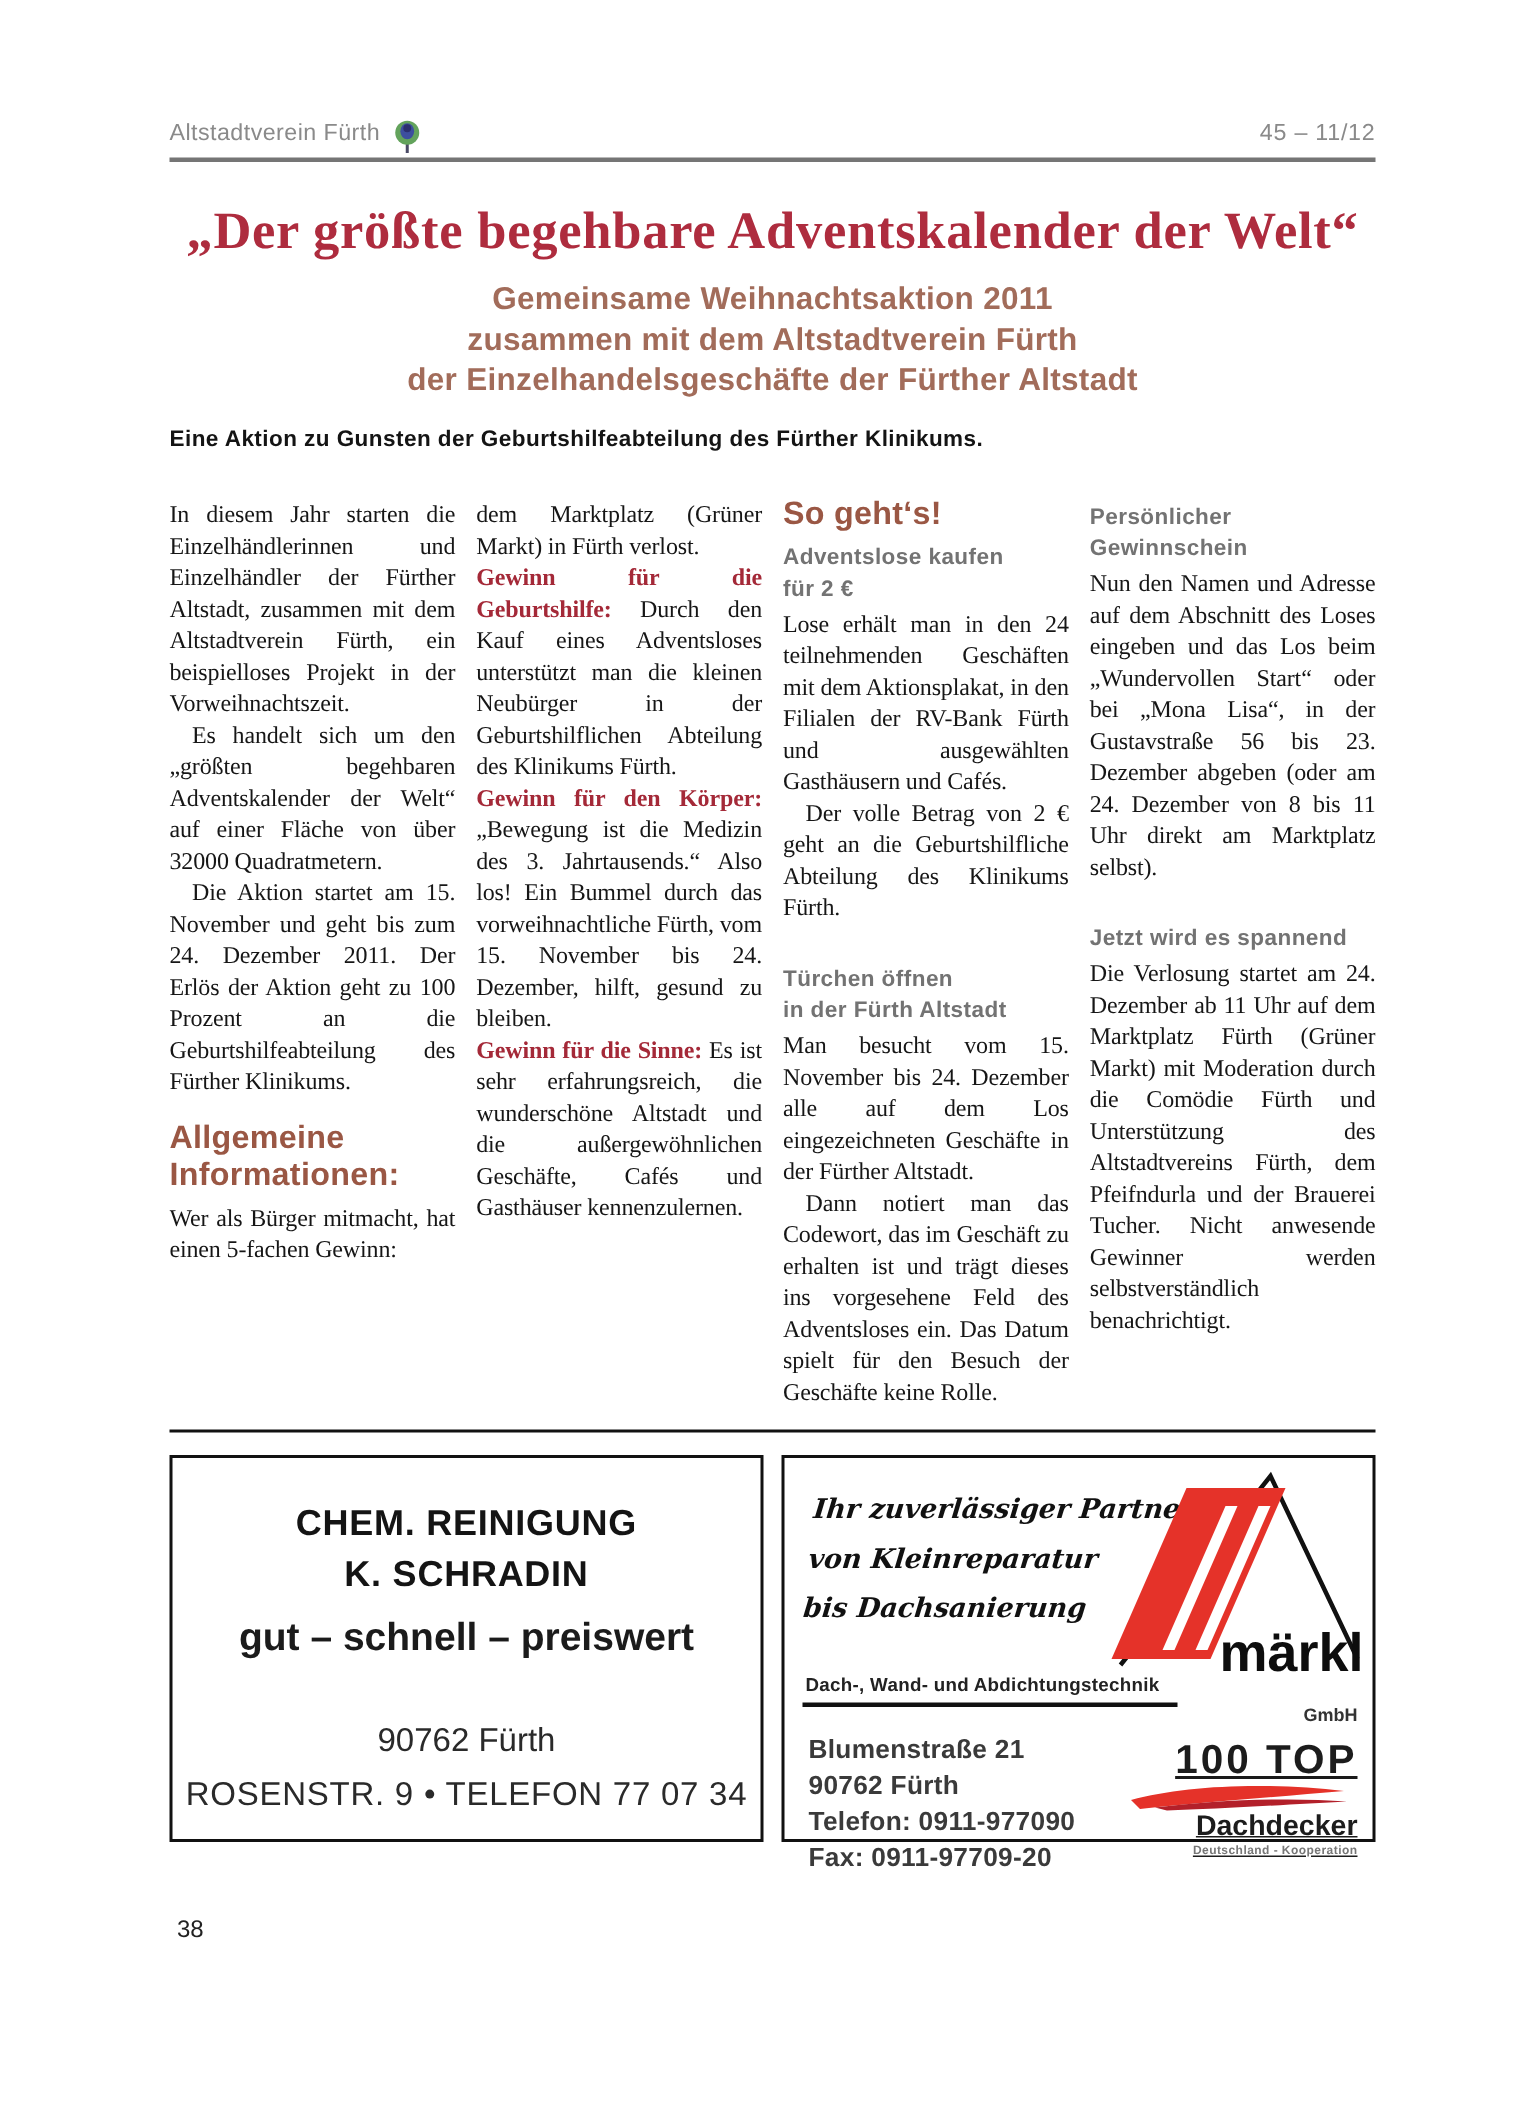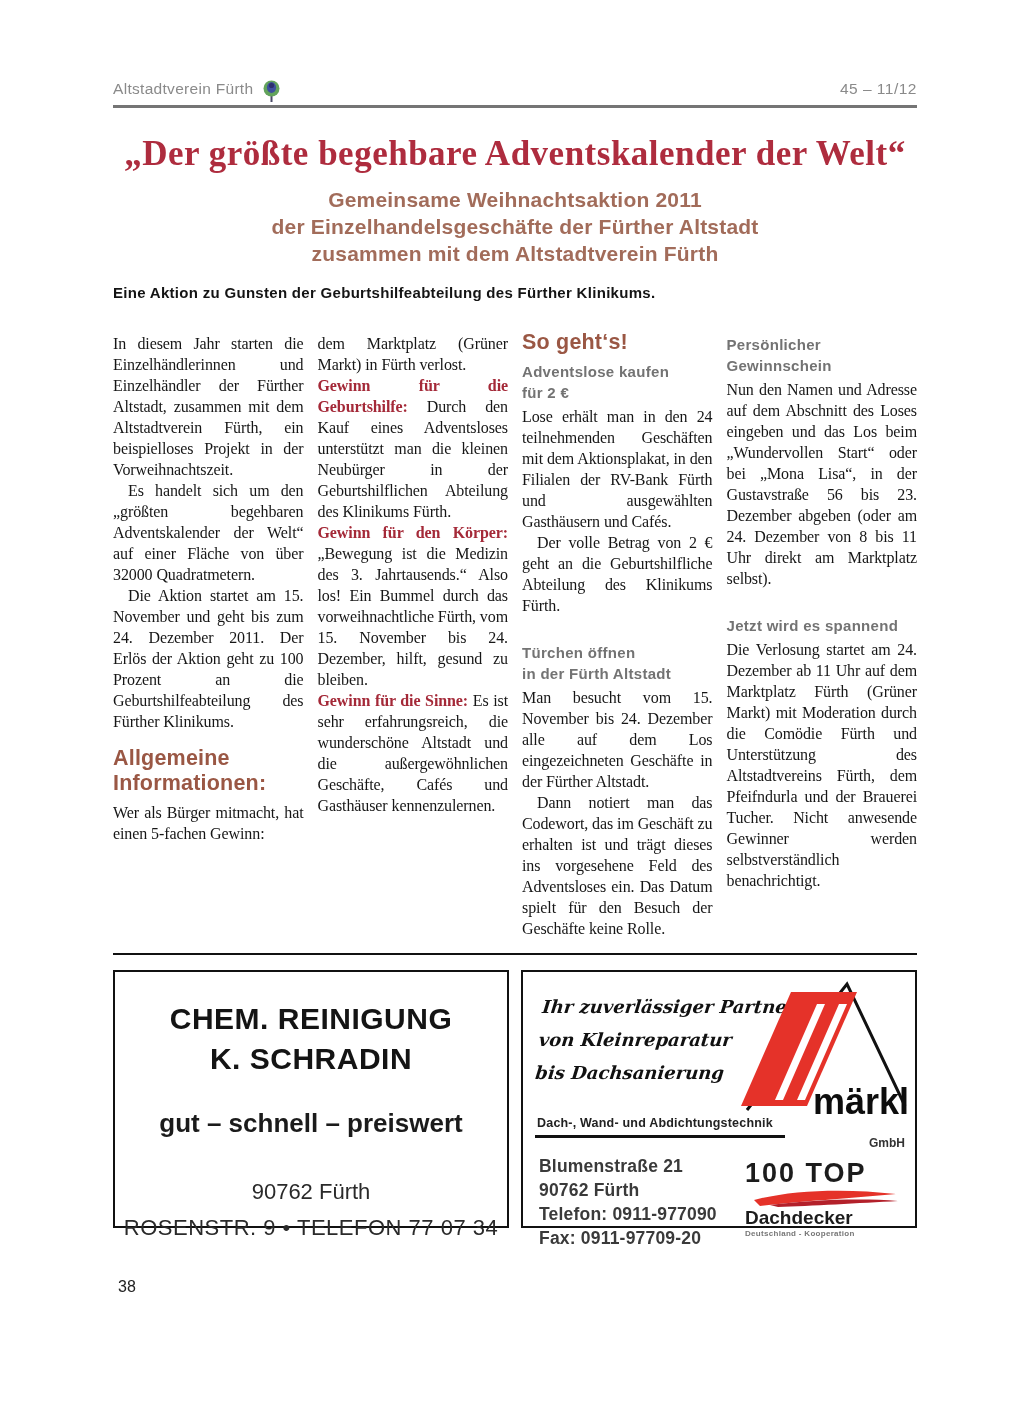--- a/index.html
+++ b/index.html
@@ -58,23 +58,23 @@
   .h-sans {
     font-family:"Liberation Sans", sans-serif;
     font-size:15px; line-height:21px; font-weight:700;
     color:#737373; letter-spacing:.3px; margin:1px 0 3px;
   }
   
   .bottom-rule { height:2.5px; background:#111; margin-top:4px; }
   .ads { display:flex; gap:12px; margin-top:15px; }
   .ad { height:258px; border:2px solid #111; background:#fff; position:relative; flex:1; }
   .ad-left { text-align:center; font-family:"Liberation Sans", sans-serif; padding-top:30px; }
-  .adl-1, .adl-2 { font-size:30px; font-weight:700; letter-spacing:.5px; color:#141414; }
+  .adl-1, .adl-2 { font-size:24px; font-weight:700; letter-spacing:.5px; color:#141414; }
   .adl-2 { margin-top:6px; }
-  .adl-3 { font-size:26px; font-weight:700; margin-top:32px; color:#1b1b1b; }
+  .adl-3 { font-size:26px; font-weight:700; margin-top:12px; color:#1b1b1b; }
   .adl-4 { font-size:22px; margin-top:40px; color:#2a2a2a; }
   .adl-5 { font-size:22px; margin-top:10px; color:#2a2a2a; letter-spacing:.5px; }
   
   .script-lines {
     position:absolute; left:16px; top:18px;
     font-family:"DejaVu Serif", serif; font-style:italic; font-weight:700;
     font-size:18px; line-height:33px; color:#111;
     transform:skewX(-6deg);
   }
   .roof { position:absolute; right:6px; top:6px; }
@@ -92,21 +92,21 @@
   .markl-gmbh {
     position:absolute; right:10px; top:164px;
     font-family:"Liberation Sans", sans-serif; font-weight:700;
     font-size:12px; color:#333;
   }
   .markl-address {
     position:absolute; left:16px; top:182px;
     font-family:"Liberation Sans", sans-serif; font-weight:700;
     font-size:17.5px; line-height:24px; color:#3a3a3a; letter-spacing:.2px;
   }
-  .badge { position:absolute; left:222px; top:188px; width:160px; text-align:left; font-family:"Liberation Sans", sans-serif; }
+  .badge { position:absolute; left:222px; top:188px; width:160px; text-align:right; font-family:"Liberation Sans", sans-serif;text-decoration:underline; }
   .badge-top { font-size:27px; font-weight:700; letter-spacing:2px; color:#1c1c1c; line-height:1; }
   .badge-swoosh { display:block; margin:1px auto 0; }
   .badge-main { font-size:19px; font-weight:700; color:#1c1c1c; line-height:1.1; }
   .badge-sub { font-size:8px; font-weight:700; color:#777; letter-spacing:.3px; }
   
   .pagenum { margin:50px 0 0 5px; font-family:"Liberation Sans", sans-serif; font-size:16px; color:#222; }
 </style>
 </head>
 <body>
 
@@ -123,22 +123,22 @@
       </svg>
       <span class="issue">45 – 11/12</span>
     </div>
     <div class="header-rule"></div>
   </header>
 
   <h1 class="title">„Der größte begehbare Adventskalender der Welt“</h1>
 
   <div class="subtitle">
     <div>Gemeinsame Weihnachtsaktion 2011</div>
+    <div>zusammen mit dem Altstadtverein Fürth</div>
     <div>der Einzelhandelsgeschäfte der Fürther Altstadt</div>
-    <div>zusammen mit dem Altstadtverein Fürth</div>
   </div>
 
   <div class="tagline">Eine Aktion zu Gunsten der Geburtshilfeabteilung des Fürther Klinikums.</div>
 
   <div class="columns">
       <div class="col">
         <p class="body-p"><span class="plain">In diesem Jahr starten die Einzelhändlerinnen und Einzelhändler der Fürther Altstadt, zusammen mit dem Altstadtverein Fürth, ein beispielloses Projekt in der Vorweihnachtszeit.</span></p>
         <p class="body-p indent"><span class="plain">Es handelt sich um den „größten begehbaren Adventskalender der Welt“ auf einer Fläche von über 32000 Quadratmetern.</span></p>
         <p class="body-p indent"><span class="plain">Die Aktion startet am 15. November und geht bis zum 24. Dezember 2011. Der Erlös der Aktion geht zu 100 Prozent an die Geburtshilfeabteilung des Fürther Klinikums.</span></p>
         <h3 class="h-brown">Allgemeine Informationen:</h3>

